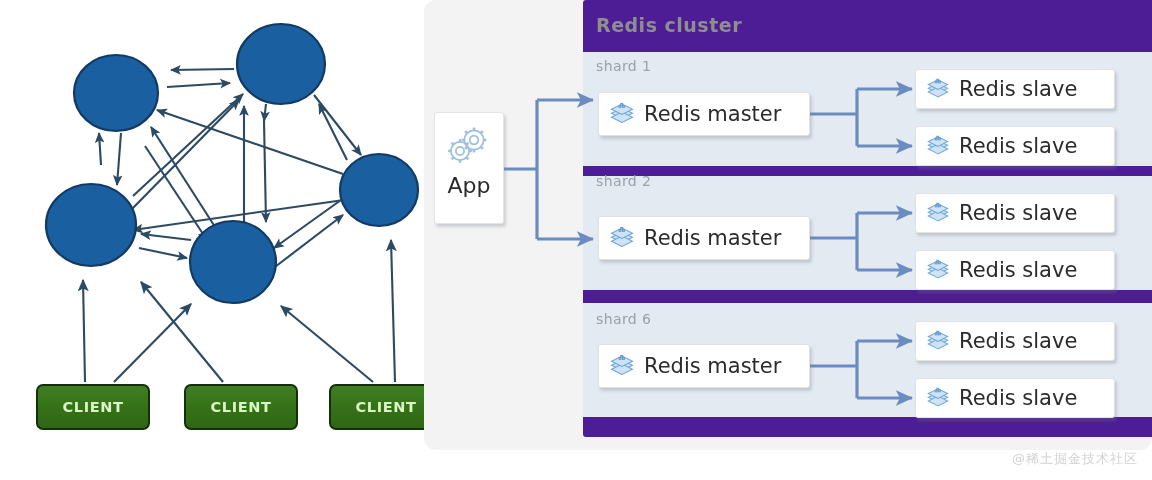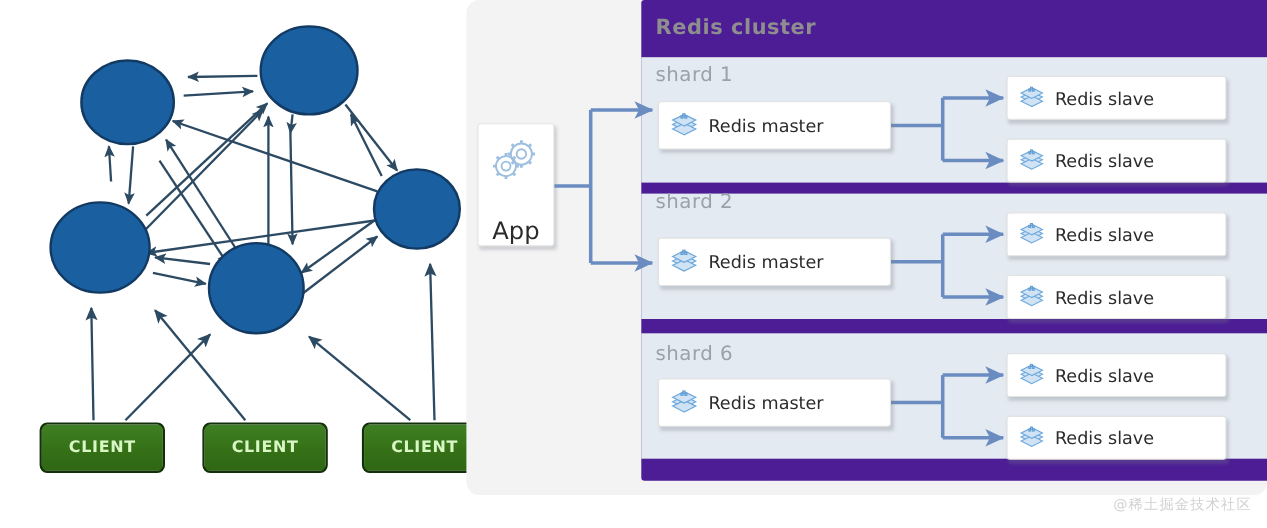--- a/index.html
+++ b/index.html
@@ -86,61 +86,61 @@
   }
   .shard-band {
     position: absolute;
     left: 0px;
     width: 569px;
     background: #e4eaf1;
   }
   .shard-label {
     position: absolute;
     font-family: "DejaVu Sans", sans-serif;
-    font-size: 18px;
+    font-size: 14px;
     color: #9aa1a8;
     letter-spacing: 0.4px;
   }
 
   .node-box {
     position: absolute;
     background: #ffffff;
     border: 1px solid #e2e2e2;
     border-radius: 3px;
     box-sizing: border-box;
     box-shadow: 2px 3px 3px rgba(120,125,135,0.30);
     display: flex;
     align-items: center;
     padding-left: 10px;
     gap: 9px;
   }
   .node-box .label {
     font-family: "DejaVu Sans", sans-serif;
-    font-size: 16px;
+    font-size: 21px;
     color: #2b2b2b;
     white-space: nowrap;
   }
   .master-box { width: 212px; height: 44px; }
   .slave-box  { width: 200px; height: 40px; }
 
   .app-box {
     position: absolute;
     left: 10px;  
     top: 112px;
     width: 70px;
     height: 112px;
     background: #ffffff;
     border: 1px solid #e4e4e4;
     border-radius: 3px;
     box-sizing: border-box;
     box-shadow: 2px 3px 3px rgba(120,125,135,0.30);
     display: flex;
     flex-direction: column;
     align-items: center;
-    justify-content: space-between;
+    justify-content: flex-start;
     padding-top: 14px;
   }
   .app-box .app-label {
     font-family: "DejaVu Sans", sans-serif;
     font-size: 22px;
     color: #2b2b2b;
     margin-top: 6px;
   }
 
   .conn-svg {

